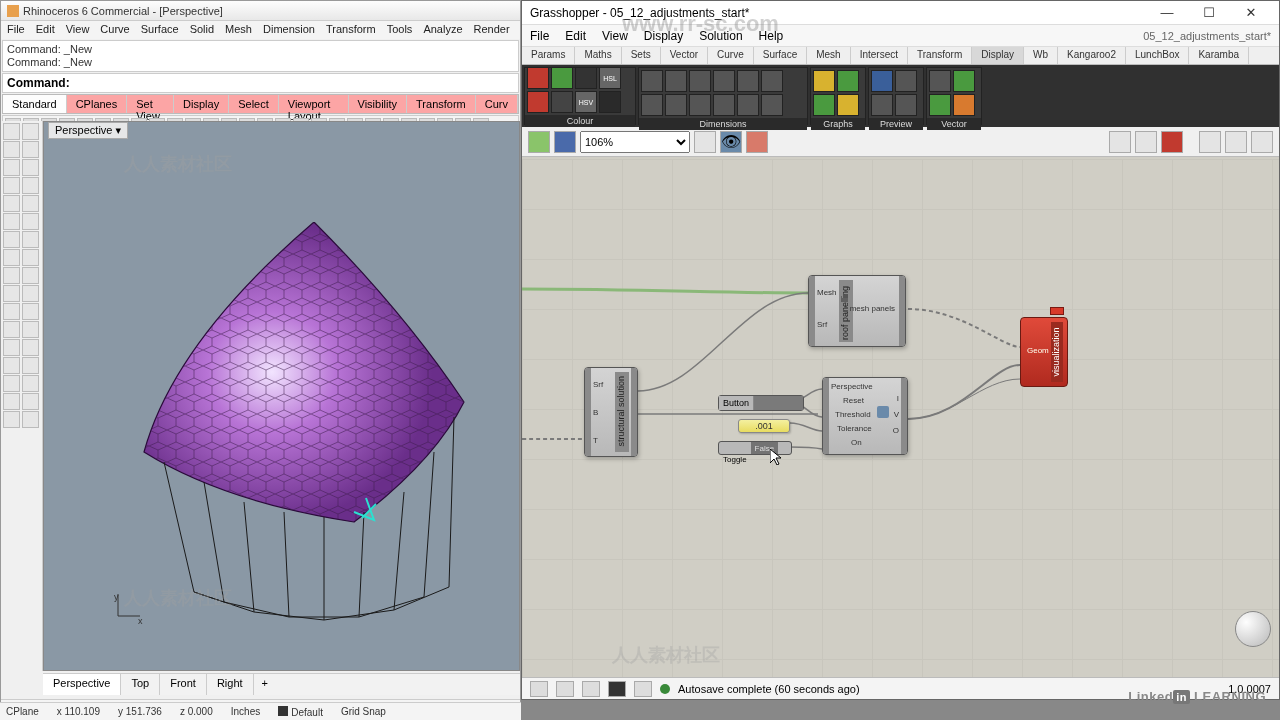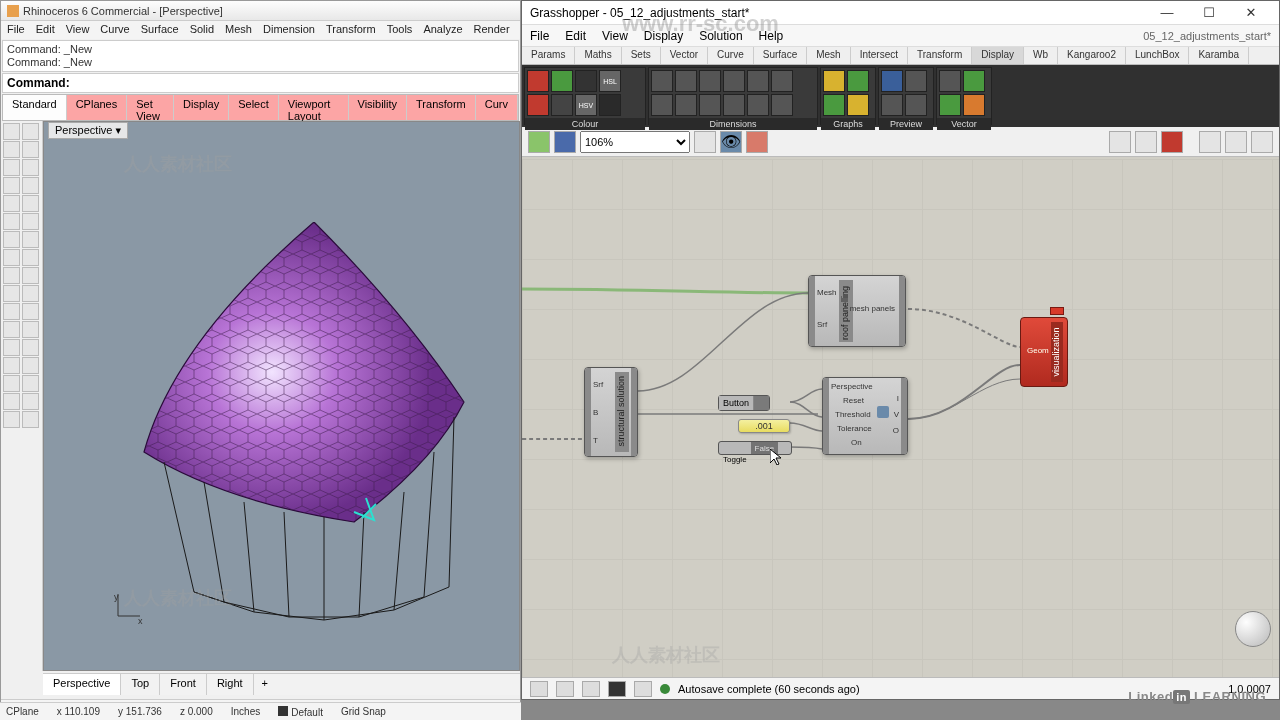--- a/index.html
+++ b/index.html
@@ -7,21 +7,21 @@
 
   
   .rhino-window { position: absolute; left: 0; top: 0; width: 521px; height: 720px; background: #f0f0f0; border: 1px solid #999; }
   .rhino-titlebar { height: 20px; background: linear-gradient(#fdfdfd,#e8e8e8); border-bottom: 1px solid #ccc; font-size: 11px; padding: 3px 6px; color: #333; display: flex; align-items: center; gap: 4px;}
   .rhino-titlebar .ico { width: 12px; height: 12px; background: #e8a04d; display:inline-block;}
   .rhino-menubar { height: 18px; background: #f4f4f4; font-size: 11px; padding: 2px 6px; display: flex; gap: 11px; color: #222;}
   .rhino-menubar span { cursor: default; }
   .cmdhist { background: #fff; border: 1px solid #ccc; margin: 1px; font-size: 11px; padding: 2px 4px; line-height: 13px; color: #333;}
   .cmdline { background: #fff; border: 1px solid #ccc; margin: 1px; font-size: 12px; padding: 2px 4px; }
   .cmdline b { font-weight: bold;}
-  .rhino-tabbar { background: #eaeaea; border: 1px solid #bbb; margin: 1px; height: 27px; display: flex; font-size: 11px; justify-content: center; }
+  .rhino-tabbar { background: #eaeaea; border: 1px solid #bbb; margin: 1px; height: 20px; display: flex; font-size: 11px; justify-content: center; }
   .rhino-tabbar .tab { padding: 3px 9px; border-right: 1px solid #ccc; background: #fca5a5;}
   .rhino-tabbar .tab.active { background: #fdfdfd; }
   .rhino-toolbar { background: #f4f4f4; border: 1px solid #ccc; margin: 1px; height: 20px; display: flex; gap: 2px; padding: 2px;}
   .rhino-toolbar .btn { width: 16px; height: 16px; background: #ddd; border: 1px solid #bbb; }
   .rhino-body { position: absolute; top: 120px; left: 0; right: 0; bottom: 48px; display: flex; }
   .lefttools { width: 42px; background: #f0f0f0; border-right: 1px solid #ccc; display: grid; grid-template-columns: 1fr 1fr; gap: 1px; padding: 2px; align-content: start;}
   .lefttools .tbtn { width: 17px; height: 17px; background: #e6e6e6; border: 1px solid #bbb;}
   .viewport { flex: 1; background: #8a98a5; position: relative; border: 1px solid #888;}
   .view-label { position: absolute; left: 4px; top: 0; background: rgba(240,240,240,0.9); font-size: 11px; padding: 1px 6px; border: 1px solid #aaa; }
   .axis { position: absolute; left: 70px; bottom: 60px; font-size: 9px; color: #333;}
@@ -322,21 +322,21 @@
       <div class="tab">Mesh</div>
       <div class="tab">Intersect</div>
       <div class="tab">Transform</div>
       <div class="tab active">Display</div>
       <div class="tab">Wb</div>
       <div class="tab">Kangaroo2</div>
       <div class="tab">LunchBox</div>
       <div class="tab">Karamba</div>
     </div>
   <div class="gh-ribbon">
-    <div class="group" style="width:122px;">
+    <div class="group" style="width:112px;justify-content:center;">
       <div class="icons">
           <div class="ric red"></div>
           <div class="ric green"></div>
           <div class="ric" style="background:#333"></div>
           <div class="ric" style="background:#666;font-size:7px;color:#fff;text-align:center;line-height:22px;">HSL</div>
           <div class="ric red"></div>
           <div class="ric" style="background:#444"></div>
           <div class="ric" style="background:#666;font-size:7px;color:#fff;text-align:center;line-height:22px;">HSV</div>
           <div class="ric" style="background:#2a2a2a"></div>
         </div>
@@ -437,21 +437,21 @@
       <div class="grip l"></div>
       <span class="param" style="left:8px; top:12px;">Srf</span>
       <span class="param" style="left:8px; top:40px;">B</span>
       <span class="param" style="left:8px; top:68px;">T</span>
       <div style="position:absolute; right:8px; top:4px; bottom:4px; width:14px; background:#8a8a8a;">
         <span class="vlabel" style="left:1px; top:4px;">structural solution</span>
       </div>
       <div class="grip r"></div>
     </div>
 
-    <div class="btn-node" style="left:196px; top:236px; width:52px; height:16px;">
+    <div class="btn-node" style="left:196px; top:236px; width:86px; height:16px;">
       <div class="lbl">Button</div>
         <div class="body"></div>
     </div>
 
     <div class="slider" style="left:216px; top:260px; width:52px; height:14px;">
       <span>.001</span>
     </div>
 
     <div class="toggle-node" style="left:196px; top:282px; width:74px; height:14px;">
       <div class="lbl">Toggle</div>

